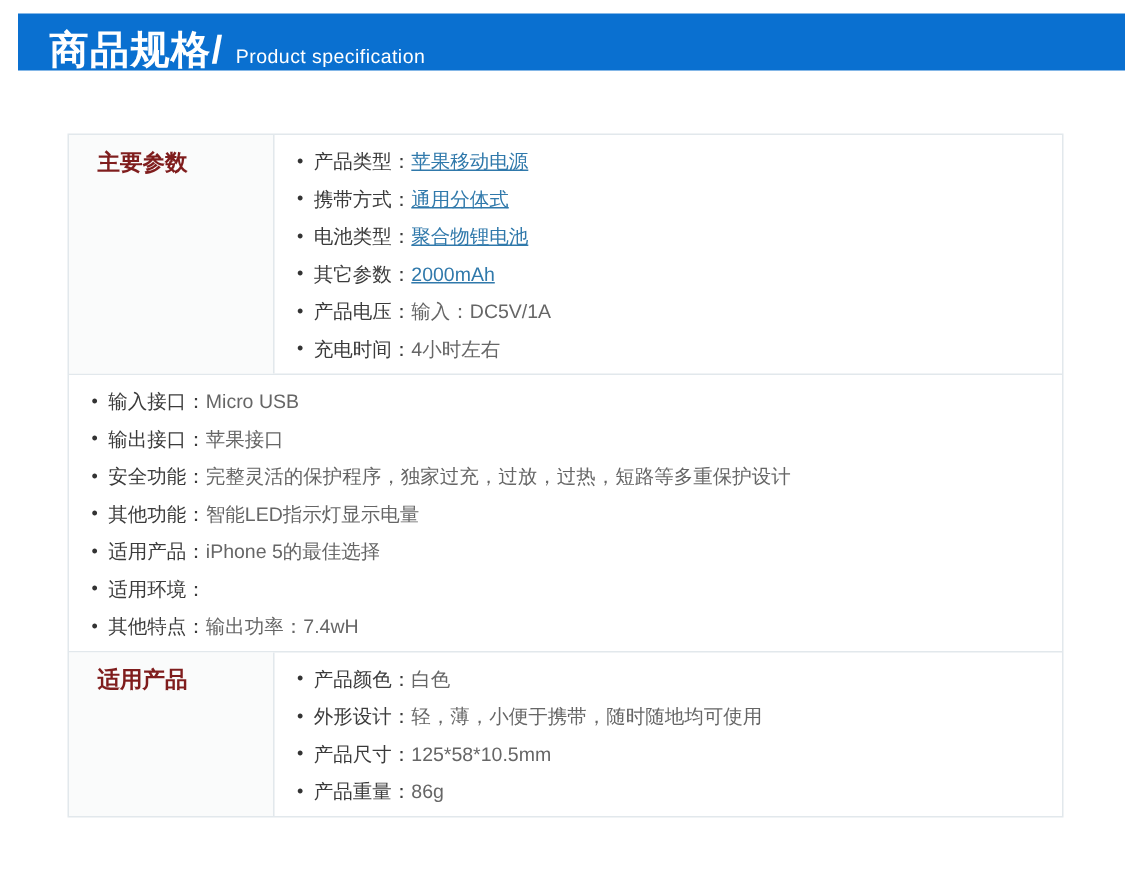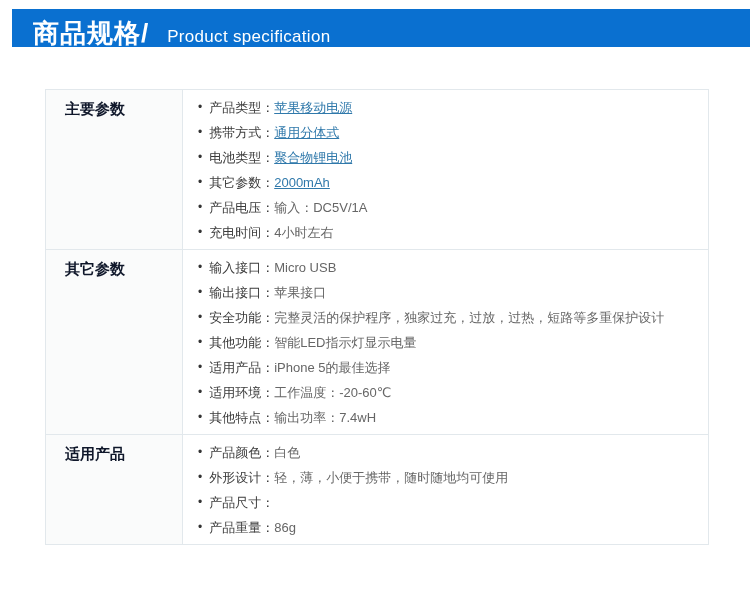--- a/index.html
+++ b/index.html
@@ -9,32 +9,32 @@
     overflow:hidden;
   }
   .banner{
     position:absolute;left:12px;top:9px;width:750px;height:38px;
     background:#0a70d0;color:#ffffff;
     display:flex;align-items:baseline;
     padding-left:21px;box-sizing:border-box;
   }
   .banner-inner{display:flex;align-items:baseline;margin-top:5px;}
   .banner-zh{font-size:26px;font-weight:bold;letter-spacing:1px;line-height:38px;}
-  .banner-en{font-size:17px;margin-left:18px;letter-spacing:0.3px;}
+  .banner-en{font-size:13px;margin-left:8px;letter-spacing:0.3px;}
   .spec-table{
     position:absolute;left:45px;top:89px;width:664px;
     border:1px solid #e2e8ec;box-sizing:border-box;background:#ffffff;
   }
   .row{display:flex;border-top:1px solid #e2e8ec;}
   .row:first-child{border-top:none;}
   .label-cell{
     width:137px;flex:0 0 137px;box-sizing:border-box;
     background:#fafbfb;border-right:1px solid #e2e8ec;
     padding:9px 5px 0 19px;
-    font-size:15px;font-weight:bold;color:#0f172a;line-height:20px;
+    font-size:15px;font-weight:bold;color:#7f1d1d;line-height:20px;
   }
   .content-cell{flex:1;padding:5px 15px 4px 15px;box-sizing:border-box;}
   .line{display:flex;line-height:25px;font-size:13px;white-space:nowrap;}
   .bullet{
     color:#333333;margin-right:7px;font-size:12px;flex:0 0 auto;
   }
   .bullet.hidden{visibility:hidden;}
   .lbl{color:#3b3b3b;flex:0 0 auto;}
   .val{color:#666666;}
   .val.link{color:#3079ab;cursor:pointer;text-decoration:underline;}
@@ -79,21 +79,20 @@
           <span class="val">输入：DC5V/1A</span>
         </div>
         <div class="line">
           <span class="bullet">•</span>
           <span class="lbl">充电时间：</span>
           <span class="val">4小时左右</span>
         </div>
       </div>
     </div>
     <div class="row">
-      <div class="label-cell">其它参数</div>
       <div class="content-cell">
         <div class="line">
           <span class="bullet">•</span>
           <span class="lbl">输入接口：</span>
           <span class="val">Micro USB</span>
         </div>
         <div class="line">
           <span class="bullet">•</span>
           <span class="lbl">输出接口：</span>
           <span class="val">苹果接口</span>
@@ -109,21 +108,20 @@
           <span class="val">智能LED指示灯显示电量</span>
         </div>
         <div class="line">
           <span class="bullet">•</span>
           <span class="lbl">适用产品：</span>
           <span class="val">iPhone 5的最佳选择</span>
         </div>
         <div class="line">
           <span class="bullet">•</span>
           <span class="lbl">适用环境：</span>
-          <span class="val">工作温度：-20-60℃</span>
         </div>
         <div class="line">
           <span class="bullet">•</span>
           <span class="lbl">其他特点：</span>
           <span class="val">输出功率：7.4wH</span>
         </div>
       </div>
     </div>
     <div class="row">
       <div class="label-cell">适用产品</div>
@@ -134,20 +132,21 @@
           <span class="val">白色</span>
         </div>
         <div class="line">
           <span class="bullet">•</span>
           <span class="lbl">外形设计：</span>
           <span class="val">轻，薄，小便于携带，随时随地均可使用</span>
         </div>
         <div class="line">
           <span class="bullet">•</span>
           <span class="lbl">产品尺寸：</span>
+          <span class="val">125*58*10.5mm</span>
         </div>
         <div class="line">
           <span class="bullet">•</span>
           <span class="lbl">产品重量：</span>
           <span class="val">86g</span>
         </div>
       </div>
     </div>
   </div>
 

